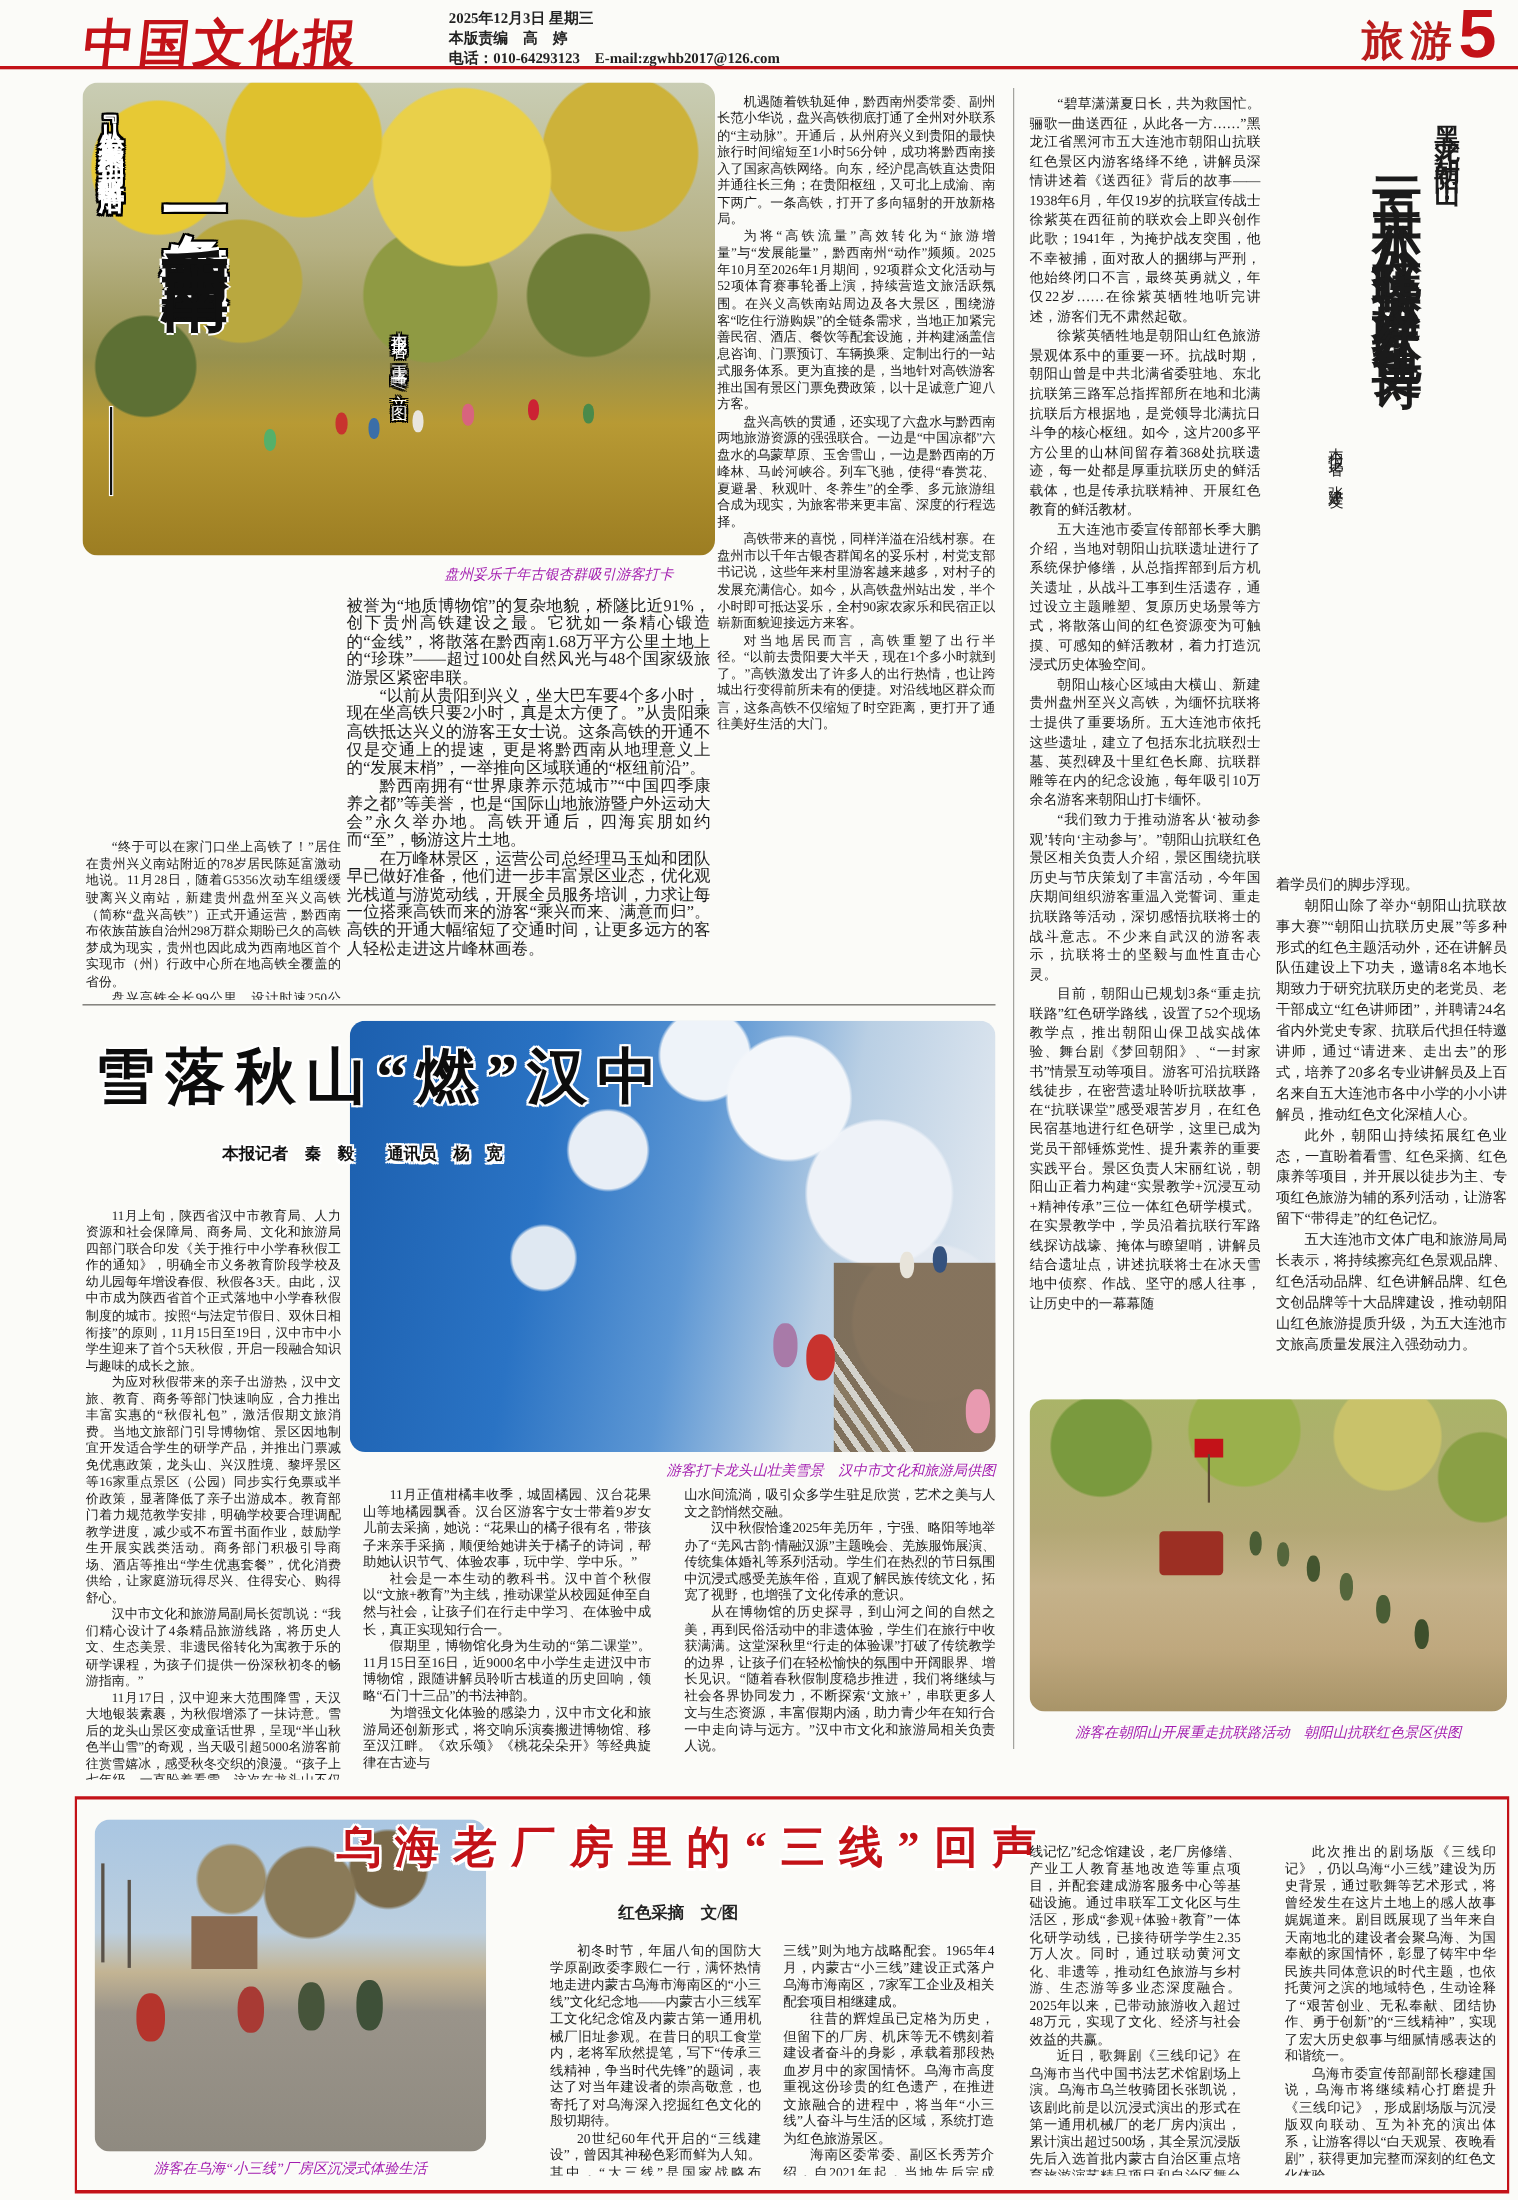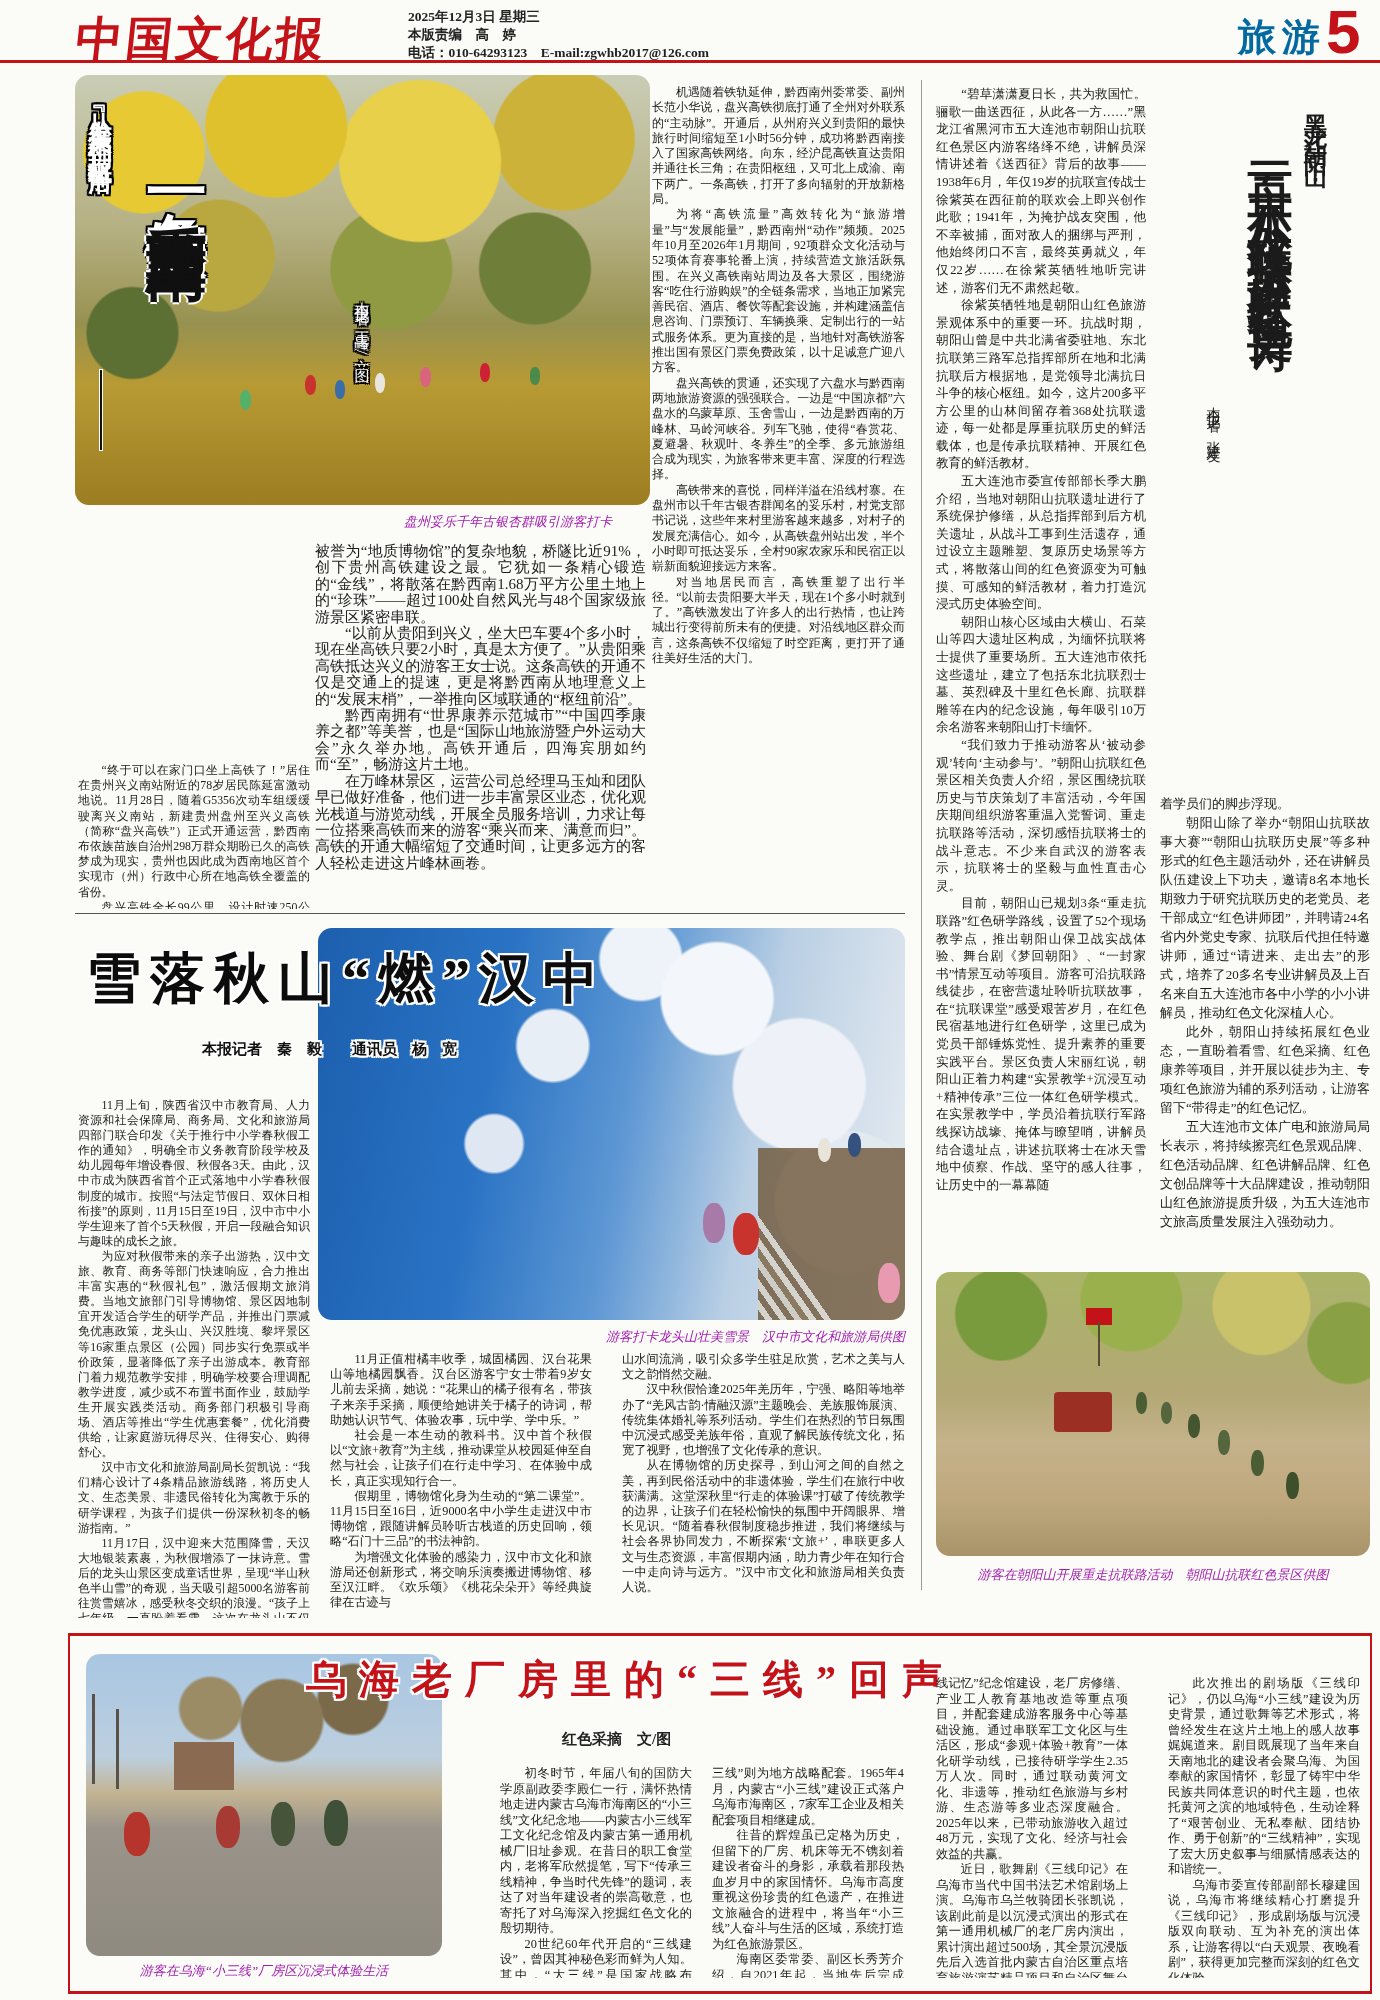--- a/index.html
+++ b/index.html
@@ -13,21 +13,21 @@
   .kai{font-style:italic;}
   .outline-w{color:#fff;text-shadow:-2px 0 #000,2px 0 #000,0 -2px #000,0 2px #000,-2px -2px #000,2px 2px #000,-2px 2px #000,2px -2px #000;}
   .halo-w{text-shadow:-2px 0 #fff,2px 0 #fff,0 -2px #fff,0 2px #fff,-2px -2px #fff,2px 2px #fff,-2px 2px #fff,2px -2px #fff;}
   .photo{border-radius:14px;overflow:hidden;}
   .vline{width:1px;background:#9a9a94;}
   .hline{height:1px;background:#55534e;}
   .dot{position:absolute;border-radius:45%;}
   
   .logo{font-size:47px;font-weight:bold;color:#c31218;letter-spacing:3px;transform:skewX(-6deg);font-family:"Liberation Serif",serif;}
   .hdr-info{font-size:13.5px;font-weight:bold;line-height:18px;color:#222;}
-  .section-name{font-size:38px;font-weight:bold;color:#0369a1;letter-spacing:6px;}
+  .section-name{font-size:38px;font-weight:bold;color:#b91c1c;letter-spacing:6px;}
   .page-num{font-size:62px;font-weight:bold;color:#c31218;font-family:"Liberation Sans",sans-serif;}
   .rule-red{background:#c31218;}
   
   .a1-kicker{font-size:24px;font-weight:bold;letter-spacing:5px;}
   .a1-title{font-size:61px;font-weight:900;line-height:1;letter-spacing:4px;}
   .a1-title .low{color:#101010;text-shadow:-2px 0 #fff,2px 0 #fff,0 -2px #fff,0 2px #fff;}
   .a1-byline{font-size:15px;letter-spacing:3px;}
   .cap{font-size:13px;color:#a21caf;}
   .a1c1{font-size:11.8px;line-height:15.2px;}
   .a1c2{font-size:15px;line-height:16.4px;}
@@ -152,21 +152,21 @@
   <div class="abs bodycol a2c2" style="left:622px;top:1352px;width:283px;height:266px;">
     <p class="cont">山水间流淌，吸引众多学生驻足欣赏，艺术之美与人文之韵悄然交融。</p>
     <p>汉中秋假恰逢2025年羌历年，宁强、略阳等地举办了“羌风古韵·情融汉源”主题晚会、羌族服饰展演、传统集体婚礼等系列活动。学生们在热烈的节日氛围中沉浸式感受羌族年俗，直观了解民族传统文化，拓宽了视野，也增强了文化传承的意识。</p>
     <p>从在博物馆的历史探寻，到山河之间的自然之美，再到民俗活动中的非遗体验，学生们在旅行中收获满满。这堂深秋里“行走的体验课”打破了传统教学的边界，让孩子们在轻松愉快的氛围中开阔眼界、增长见识。“随着春秋假制度稳步推进，我们将继续与社会各界协同发力，不断探索‘文旅+’，串联更多人文与生态资源，丰富假期内涵，助力青少年在知行合一中走向诗与远方。”汉中市文化和旅游局相关负责人说。</p>
   </div>
 
   <div class="abs bodycol a3c1" style="left:936px;top:86px;width:210px;height:1184px;">
     <p>“碧草潇潇夏日长，共为救国忙。骊歌一曲送西征，从此各一方……”黑龙江省黑河市五大连池市朝阳山抗联红色景区内游客络绎不绝，讲解员深情讲述着《送西征》背后的故事——1938年6月，年仅19岁的抗联宣传战士徐紫英在西征前的联欢会上即兴创作此歌；1941年，为掩护战友突围，他不幸被捕，面对敌人的捆绑与严刑，他始终闭口不言，最终英勇就义，年仅22岁……在徐紫英牺牲地听完讲述，游客们无不肃然起敬。</p>
     <p>徐紫英牺牲地是朝阳山红色旅游景观体系中的重要一环。抗战时期，朝阳山曾是中共北满省委驻地、东北抗联第三路军总指挥部所在地和北满抗联后方根据地，是党领导北满抗日斗争的核心枢纽。如今，这片200多平方公里的山林间留存着368处抗联遗迹，每一处都是厚重抗联历史的鲜活载体，也是传承抗联精神、开展红色教育的鲜活教材。</p>
     <p>五大连池市委宣传部部长季大鹏介绍，当地对朝阳山抗联遗址进行了系统保护修缮，从总指挥部到后方机关遗址，从战斗工事到生活遗存，通过设立主题雕塑、复原历史场景等方式，将散落山间的红色资源变为可触摸、可感知的鲜活教材，着力打造沉浸式历史体验空间。</p>
-    <p>朝阳山核心区域由大横山、石菜山等四大遗址区构成，为缅怀抗联将士提供了重要场所。五大连池市依托这些遗址，建立了包括东北抗联烈士墓、英烈碑及十里红色长廊、抗联群雕等在内的纪念设施，每年吸引10万余名游客来朝阳山打卡缅怀。</p>
+    <p>朝阳山核心区域由大横山、新建贵州盘州至兴义高铁，为缅怀抗联将士提供了重要场所。五大连池市依托这些遗址，建立了包括东北抗联烈士墓、英烈碑及十里红色长廊、抗联群雕等在内的纪念设施，每年吸引10万余名游客来朝阳山打卡缅怀。</p>
     <p>“我们致力于推动游客从‘被动参观’转向‘主动参与’。”朝阳山抗联红色景区相关负责人介绍，景区围绕抗联历史与节庆策划了丰富活动，今年国庆期间组织游客重温入党誓词、重走抗联路等活动，深切感悟抗联将士的战斗意志。不少来自武汉的游客表示，抗联将士的坚毅与血性直击心灵。</p>
     <p>目前，朝阳山已规划3条“重走抗联路”红色研学路线，设置了52个现场教学点，推出朝阳山保卫战实战体验、舞台剧《梦回朝阳》、“一封家书”情景互动等项目。游客可沿抗联路线徒步，在密营遗址聆听抗联故事，在“抗联课堂”感受艰苦岁月，在红色民宿基地进行红色研学，这里已成为党员干部锤炼党性、提升素养的重要实践平台。景区负责人宋丽红说，朝阳山正着力构建“实景教学+沉浸互动+精神传承”三位一体红色研学模式。在实景教学中，学员沿着抗联行军路线探访战壕、掩体与瞭望哨，讲解员结合遗址点，讲述抗联将士在冰天雪地中侦察、作战、坚守的感人往事，让历史中的一幕幕随</p>
   </div>
 
   <div class="abs vert a3-kicker" style="left:1300px;top:96px;height:310px;">黑龙江朝阳山：</div>
   <div class="abs vert a3-title" style="left:1240px;top:126px;height:648px;">三百六十八处抗联遗迹串联红色史诗</div>
   <div class="abs vert a3-byline" style="left:1204px;top:396px;height:140px;">本报记者　张建友</div>
 
   <div class="abs bodycol a3c2" style="left:1160px;top:794px;width:210px;height:476px;">
     <p class="cont">着学员们的脚步浮现。</p>

